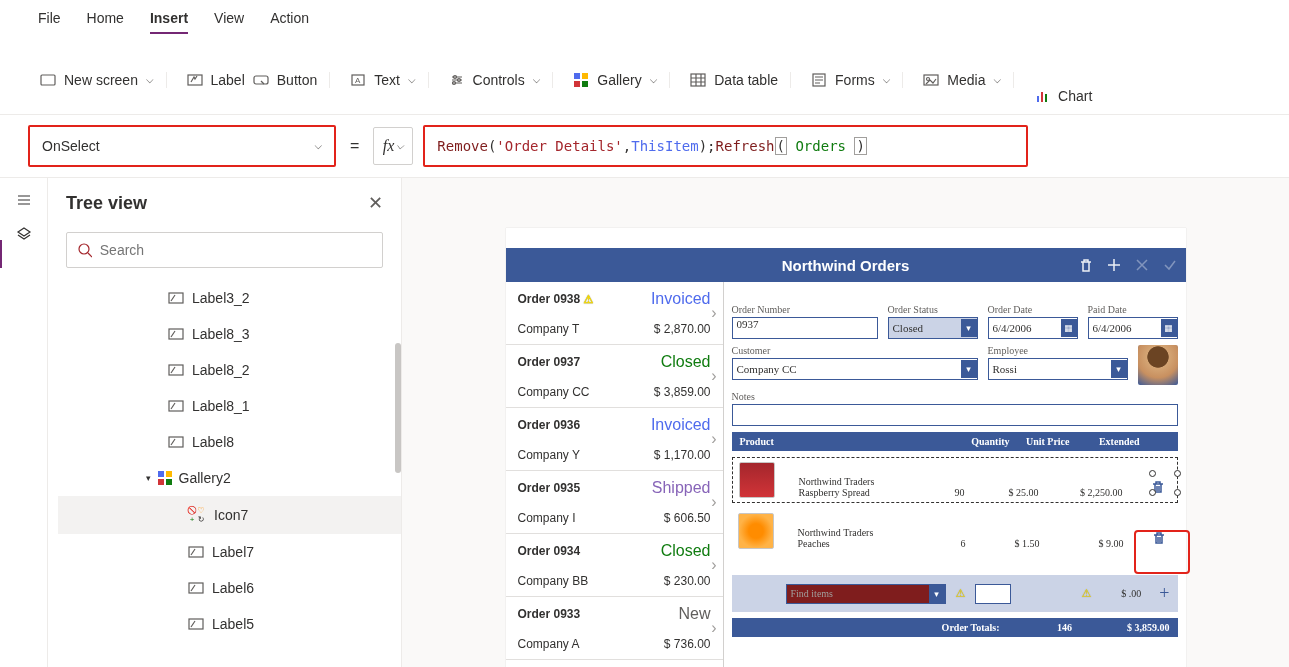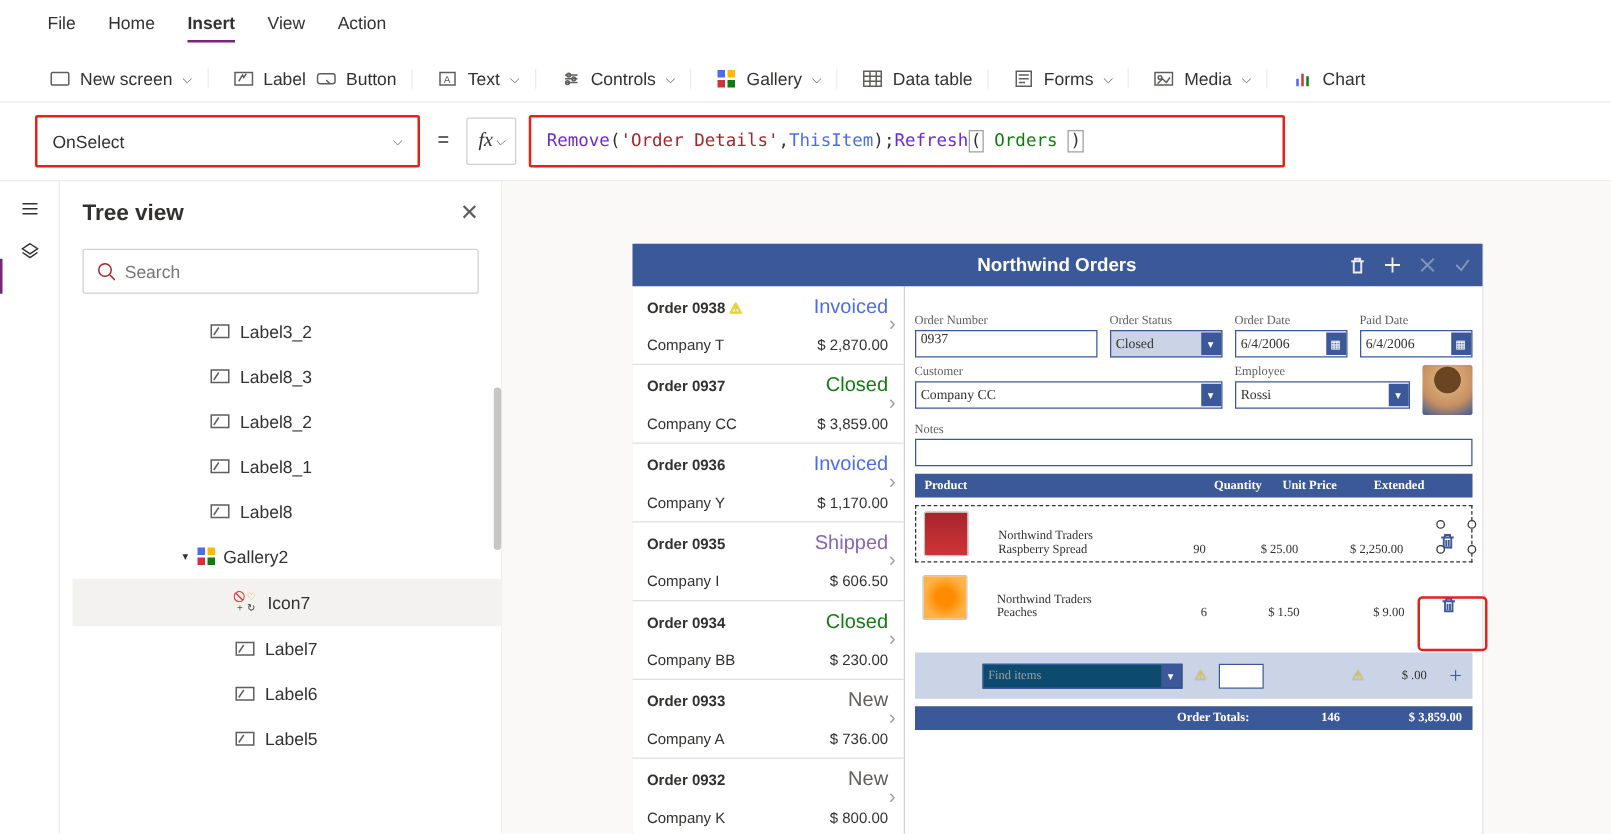--- a/index.html
+++ b/index.html
@@ -4,30 +4,30 @@
 <style>
 * { box-sizing: border-box; margin: 0; padding: 0; }
 body { font-family: "Segoe UI", Arial, sans-serif; font-size: 13px; color: #323130; background: #fff; width: 1289px; height: 667px; overflow: hidden; }
 
 .menu-bar { display: flex; gap: 26px; padding: 10px 38px; font-size: 14px; border-bottom: 1px solid transparent; }
 .menu-item { cursor: pointer; padding-bottom: 6px; }
 .menu-item.active { font-weight: 600; border-bottom: 2px solid #742774; }
 
 .ribbon { display: flex; align-items: center; gap: 8px; padding: 10px 28px; border-bottom: 1px solid #edebe9; }
 .ribbon-group { display: flex; align-items: center; gap: 8px; padding: 0 12px; border-right: 1px solid #edebe9; }
-.ribbon-group:last-child { border-right: none; }
+.ribbon-group:last-child { border-right: none; margin-top: 33px; }
 .ribbon-btn { display: flex; align-items: center; gap: 8px; font-size: 14px; cursor: pointer; }
 .caret { font-size: 10px; color: #605e5c; }
 
 .formula-row { display: flex; align-items: center; padding: 10px 28px; border-bottom: 1px solid #edebe9; gap: 10px; }
 .prop-select { width: 308px; height: 42px; border: 2px solid #e2231a; border-radius: 2px; padding: 0 12px; display: flex; align-items: center; justify-content: space-between; background: #fff; font-size: 14px; }
 .eq { font-size: 16px; padding: 0 4px; }
 .fx-box { width: 40px; height: 38px; border: 1px solid #d2d0ce; border-radius: 2px; display: flex; align-items: center; justify-content: center; font-style: italic; font-family: serif; font-size: 16px; }
 .formula-input { flex: 0 0 605px; height: 42px; border: 2px solid #e2231a; border-radius: 2px; padding: 0 12px; display: flex; align-items: center; font-family: Consolas, monospace; font-size: 14px; background: #fff; }
-.tok-fn { color: #6d28d9; }
+.tok-fn { color: #7f1d1d; }
 .tok-str { color: #a4262c; }
 .tok-kw { color: #4f6bed; }
 .tok-punc { color: #323130; }
 .tok-tbl { color: #107c10; }
 .bracket-match { border: 1px solid #a19f9d; padding: 0 1px; }
 
 .main { display: flex; height: calc(100% - 135px); }
 .left-rail { width: 48px; border-right: 1px solid #edebe9; display: flex; flex-direction: column; align-items: center; padding-top: 14px; gap: 18px; position: relative; }
 .rail-marker { position: absolute; left: 0; top: 62px; width: 2px; height: 28px; background: #742774; }
 .rail-icon { width: 20px; height: 20px; cursor: pointer; }
@@ -45,21 +45,21 @@
 .expand-tri { font-size: 9px; color: #323130; transform: rotate(0deg); }
 .label-icon { width: 16px; height: 16px; display: inline-flex; align-items: center; justify-content: center; }
 .label-icon svg { width: 16px; height: 16px; }
 .icon-icons { display: flex; gap: 1px; flex-wrap: wrap; width: 18px; height: 18px; }
 .icon-icons span { width: 8px; height: 8px; font-size: 8px; display: flex; align-items: center; justify-content: center; }
 .scroll-thumb { position: absolute; right: 0; top: 165px; width: 6px; height: 130px; background: #c8c6c4; border-radius: 3px; }
 
 .canvas { flex: 1; background: #faf9f8; display: flex; justify-content: center; align-items: flex-start; padding-top: 50px; position: relative; }
 
 .app-card { width: 680px; background: #fff; box-shadow: 0 0 1px rgba(0,0,0,0.2); }
-.app-titlebar { height: 34px; background: #3b5998; color: #fff; display: flex; align-items: center; justify-content: center; position: relative; font-size: 15px; font-weight: 600; }
+.app-titlebar { height: 34px; background: #3b5998; color: #fff; display: flex; align-items: center; justify-content: center; position: relative; font-size: 15px; font-weight: 600; margin-top: 20px; }
 .titlebar-icons { position: absolute; right: 8px; display: flex; gap: 12px; align-items: center; opacity: 0.9; }
 .titlebar-icons .muted { opacity: 0.4; }
 
 .app-body { display: flex; }
 .orders-list { width: 218px; border-right: 1px solid #d2d0ce; }
 .order-row { padding: 8px 12px; border-bottom: 1px solid #e1dfdd; position: relative; font-size: 12px; }
 .order-row .top-line { display: flex; justify-content: space-between; align-items: center; }
 .order-id { font-weight: 600; font-size: 12px; }
 .order-status { font-size: 16px; }
 .status-invoiced { color: #4f6bed; }
@@ -95,21 +95,21 @@
 .num-col { width: 50px; text-align: right; }
 .ext-col { width: 60px; text-align: right; }
 .trash-col { width: 24px; text-align: center; }
 
 .trash-selected-highlight { position: absolute; right: -4px; top: 248px; width: 56px; height: 44px; border: 2px solid #e2231a; border-radius: 4px; z-index: 5; pointer-events: none; }
 .resize-handles { position: absolute; right: 8px; top: 256px; width: 26px; height: 26px; }
 .handle { position: absolute; width: 7px; height: 7px; border: 1px solid #323130; background: #fff; border-radius: 50%; }
 .h-tl { top: -4px; left: -4px; } .h-tr { top: -4px; right: -4px; } .h-bl { bottom: -4px; left: -4px; } .h-br { bottom: -4px; right: -4px; }
 
 .add-line { background: #cbd3e6; padding: 8px; display: flex; align-items: center; gap: 10px; font-size: 10px; }
-.find-sel { flex: 0 0 160px; border: 1px solid #3b5998; height: 20px; display: flex; align-items: center; justify-content: space-between; padding: 0 4px; background: #0c4a6e; }
+.find-sel { flex: 0 0 160px; border: 1px solid #3b5998; height: 20px; display: flex; align-items: center; justify-content: space-between; padding: 0 4px; background: #7f1d1d; }
 .qty-box { width: 36px; height: 20px; border: 1px solid #3b5998; background: #fff; }
 .add-line .ext { width: 40px; text-align: right; }
 .plus-icon { color: #3b5998; font-size: 18px; font-weight: 300; }
 
 .totals-row { background: #3b5998; color: #fff; font-size: 10px; display: flex; padding: 4px 8px; font-weight: 600; align-items: center; }
 .totals-label { flex: 1; text-align: right; padding-right: 40px; }
 .totals-qty { width: 50px; text-align: center; }
 .totals-amt { width: 80px; text-align: right; }
 
 .gallery-icon { width: 16px; height: 16px; }

